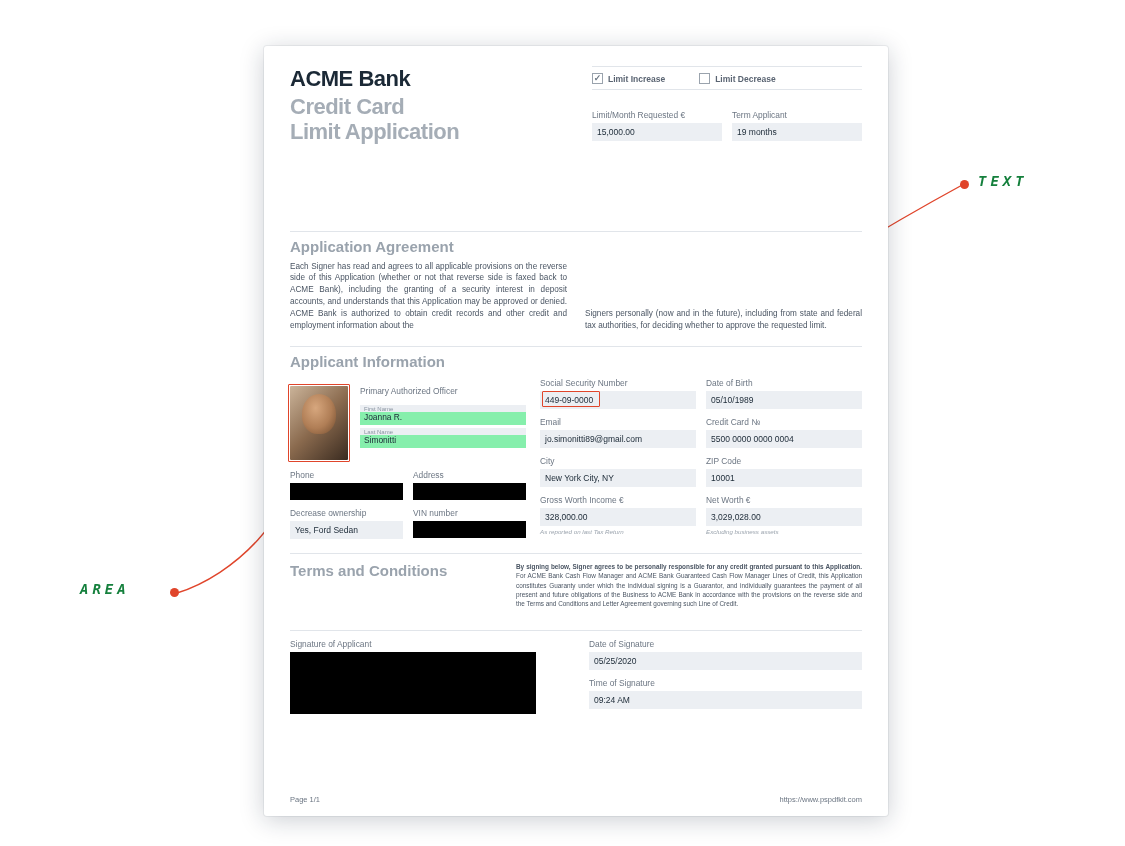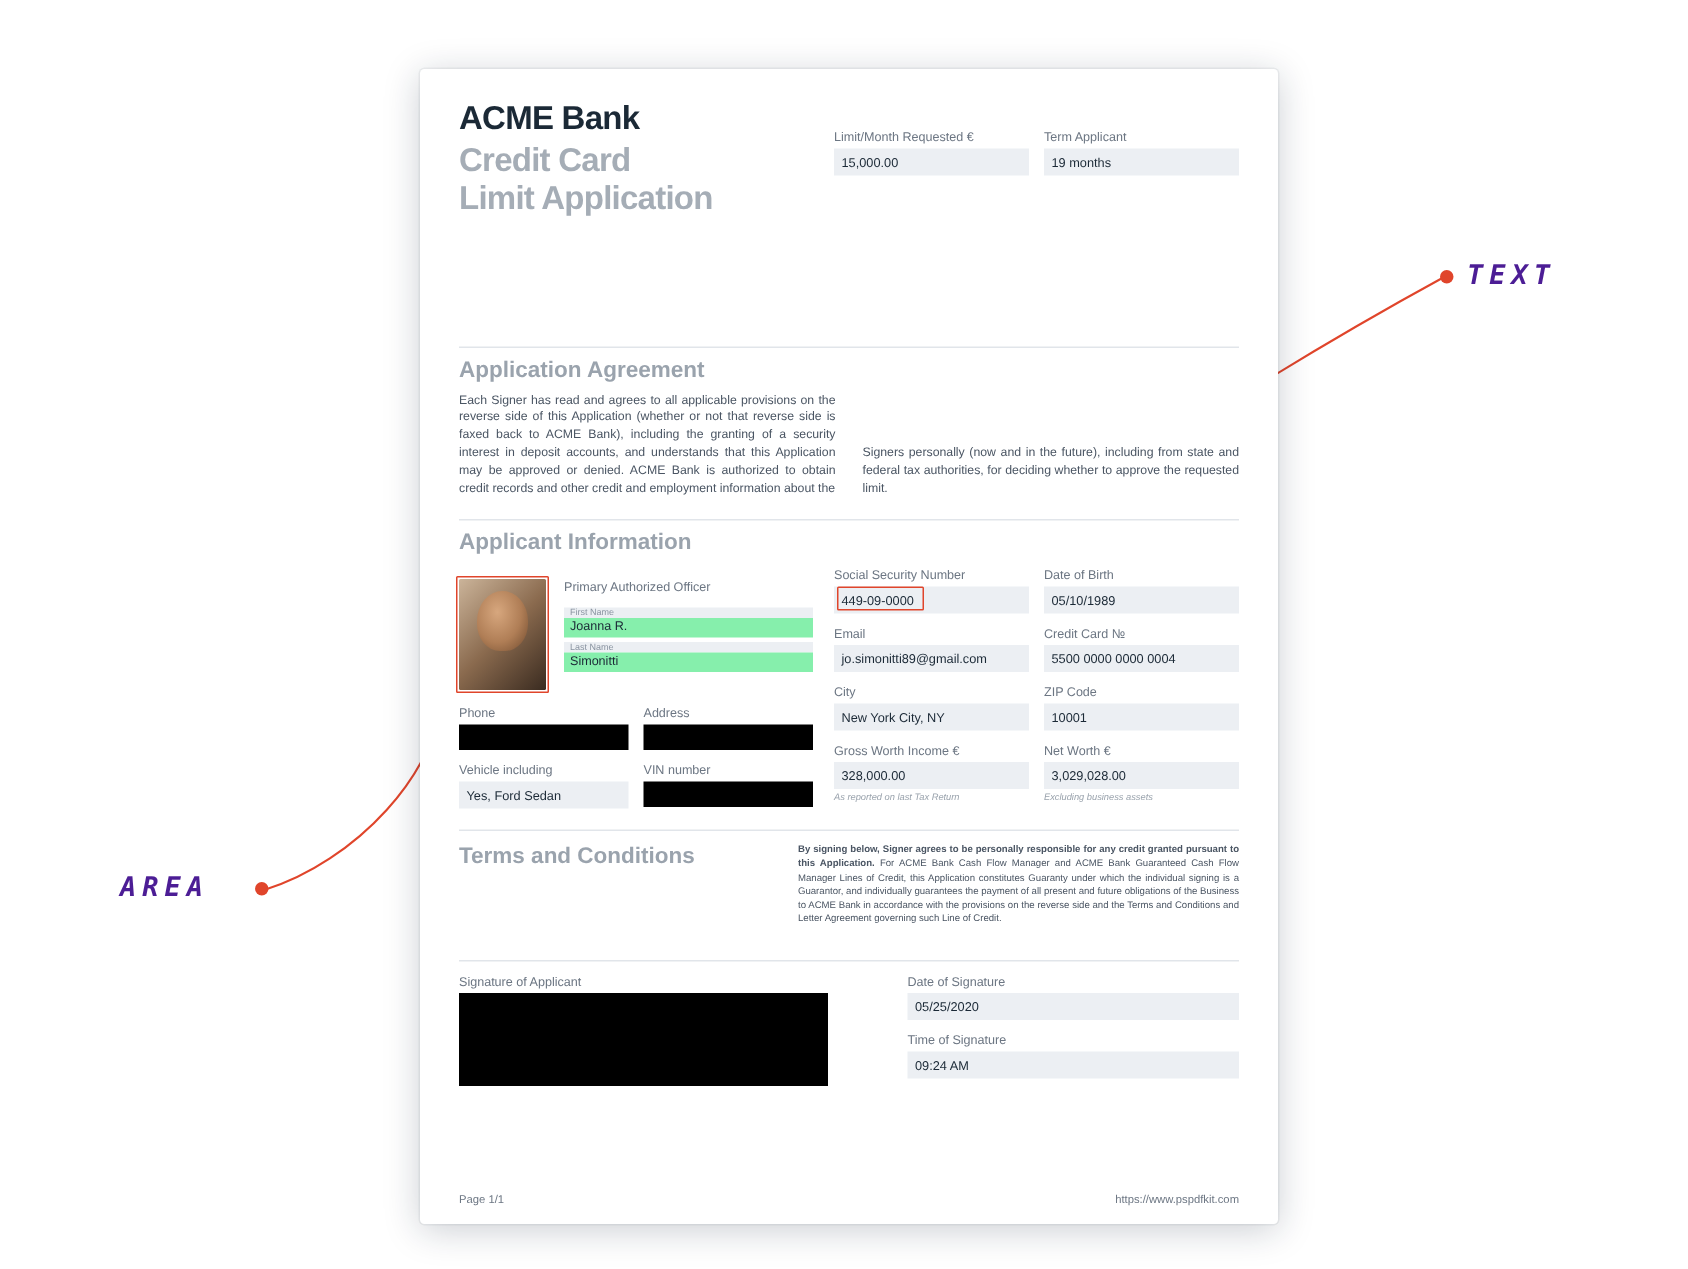--- a/index.html
+++ b/index.html
@@ -5,23 +5,23 @@
   * { box-sizing: border-box; margin: 0; padding: 0; }
   body {
     font-family: -apple-system, BlinkMacSystemFont, "Segoe UI", Arial, sans-serif;
     background: #fff;
     width: 1125px;
     height: 846px;
     position: relative;
   }
   .page {
     position: absolute;
-    left: 280px;
+    left: 264px;
     top: 46px;
-    width: 572px;
+    width: 624px;
     height: 770px;
     background: #fff;
     box-shadow: 0 4px 24px rgba(18,32,54,0.22), 0 0 0 1px rgba(18,32,54,0.06);
     border-radius: 3px;
     padding: 20px 26px 14px 26px;
     font-size: 8.4px;
     color: #3a4656;
   }
   h1.bank { font-size: 22px; font-weight: 800; color: #1b2936; letter-spacing: -0.5px; margin-bottom: 2px;}
   h1.grey { font-size: 22px; font-weight: 700; color: #a5adb6; letter-spacing: -0.5px; line-height: 1.15;}
@@ -53,21 +53,21 @@
   .finenote { font-size:6.2px; font-style:italic; color:#9aa3ad; margin-top:2px;}
   .terms-row { display:flex; gap:16px; margin-top:14px; border-top:1px solid #e1e5ea; padding-top:8px;}
   .terms-title { font-size:15px; font-weight:700; color:#9aa3ad; flex:0 0 210px;}
   .terms-body { flex:1; font-size:6.4px; line-height:1.45; text-align:justify; color:#4a5563;}
   .terms-body b { font-weight:700;}
   .sig-row { display:flex; gap:14px; margin-top:22px; border-top:1px solid #e1e5ea; padding-top:8px;}
   .sig-left { flex:0 0 246px;}
   .sig-block { background:#000; height:62px; margin-top:3px;}
   .footer { position:absolute; bottom:12px; left:26px; right:26px; display:flex; justify-content:space-between; font-size:7.5px; color:#6c7683;}
   
-  .callout { position:absolute; font-family: ui-monospace, Menlo, monospace; font-size:18px; font-weight:700; letter-spacing:4px; color:#4c1d95; font-style:italic;}
+  .callout { position:absolute; font-family: ui-monospace, Menlo, monospace; font-size:14px; font-weight:700; letter-spacing:4px; color:#15803d; font-style:italic;}
   .dot { width:9px; height:9px; border-radius:50%; background:#e0452b; position:absolute;}
   svg.arrow { position:absolute; overflow:visible; pointer-events:none;}
   svg.arrow path { stroke:#e0452b; stroke-width:1.4; fill:none;}
 </style>
 </head>
 <body>
 
 <div class="callout" style="top:173px; left:978px;">TEXT</div>
 <div class="dot" style="top:180px; left:960px;"></div>
 <svg class="arrow" style="top:180px; left:618px;" width="350" height="250">
@@ -80,20 +80,30 @@
   <path d="M 2 138 C 60 120, 120 60, 120 2"></path>
 </svg>
 
 <div class="page">
 
   <h1 class="bank">ACME Bank</h1>
   <h1 class="grey">Credit Card</h1>
   <h1 class="grey">Limit Application</h1>
 
   <div class="topright">
+    <div class="chkline">
+      <div class="chk">
+        <span class="chkbox checked"></span>
+        <span>Limit Increase</span>
+      </div>
+      <div class="chk">
+        <span class="chkbox"></span>
+        <span>Limit Decrease</span>
+      </div>
+    </div>
     <div class="field-pair">
       <div class="fld">
         <span class="lbl">Limit/Month Requested €</span>
         <div class="val">15,000.00</div>
       </div>
       <div class="fld">
         <span class="lbl">Term Applicant</span>
         <div class="val">19 months</div>
       </div>
     </div>
@@ -133,21 +143,21 @@
           <span class="lbl">Phone</span>
           <div class="redacted"></div>
         </div>
         <div class="col">
           <span class="lbl">Address</span>
           <div class="redacted"></div>
         </div>
       </div>
       <div class="grid3">
         <div class="col">
-          <span class="lbl">Vehicle including</span>
+          <span class="lbl">Decrease ownership</span>
           <div class="val">Yes, Ford Sedan</div>
         </div>
         <div class="col">
           <span class="lbl">VIN number</span>
           <div class="redacted"></div>
         </div>
       </div>
     </div>
 
     <div style="flex:1;">

